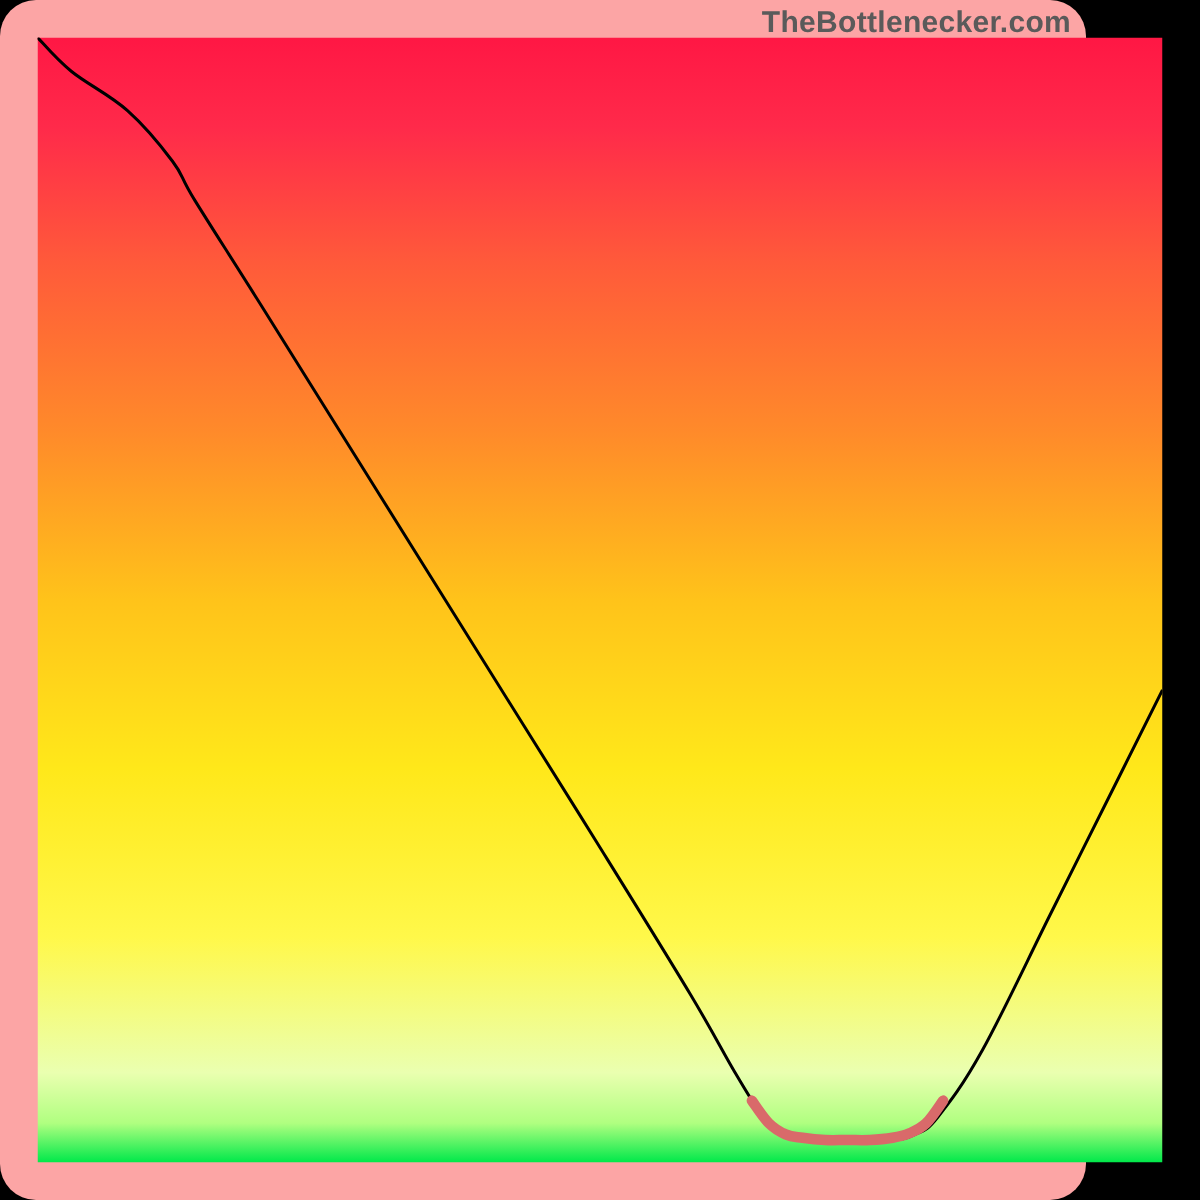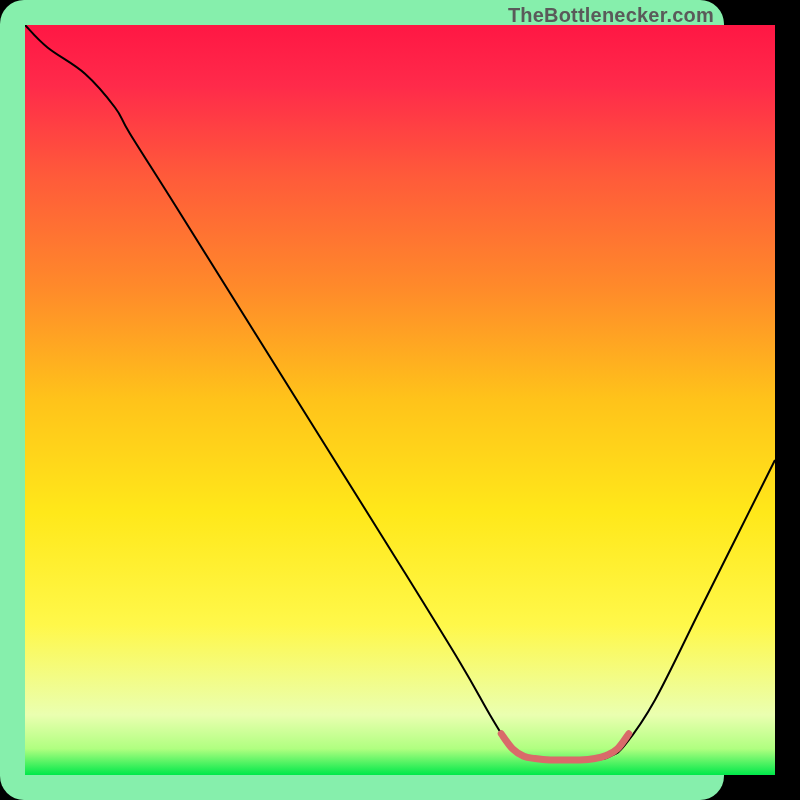--- a/index.html
+++ b/index.html
@@ -1,17 +1,17 @@
 <!DOCTYPE html>
 <html><head>
 <meta charset="utf-8">
 <style>
   * { margin: 0; padding: 0; box-sizing: border-box; }
   html, body { width: 800px; height: 800px; background: #000; overflow: hidden; }
-  .container { position: relative; width: 724px; height: 800px; background: #86efac; border-radius: 24px; }
+  .container { position: relative; width: 724px; height: 800px; background: #fca5a5; border-radius: 24px; }
   .attribution {
     position: absolute;
     top: 4px;
     right: 10px;
     font-family: Arial, Helvetica, sans-serif;
     font-size: 20px;
     font-weight: bold;
     color: #5a5a5a;
     letter-spacing: 0.2px;
   }

